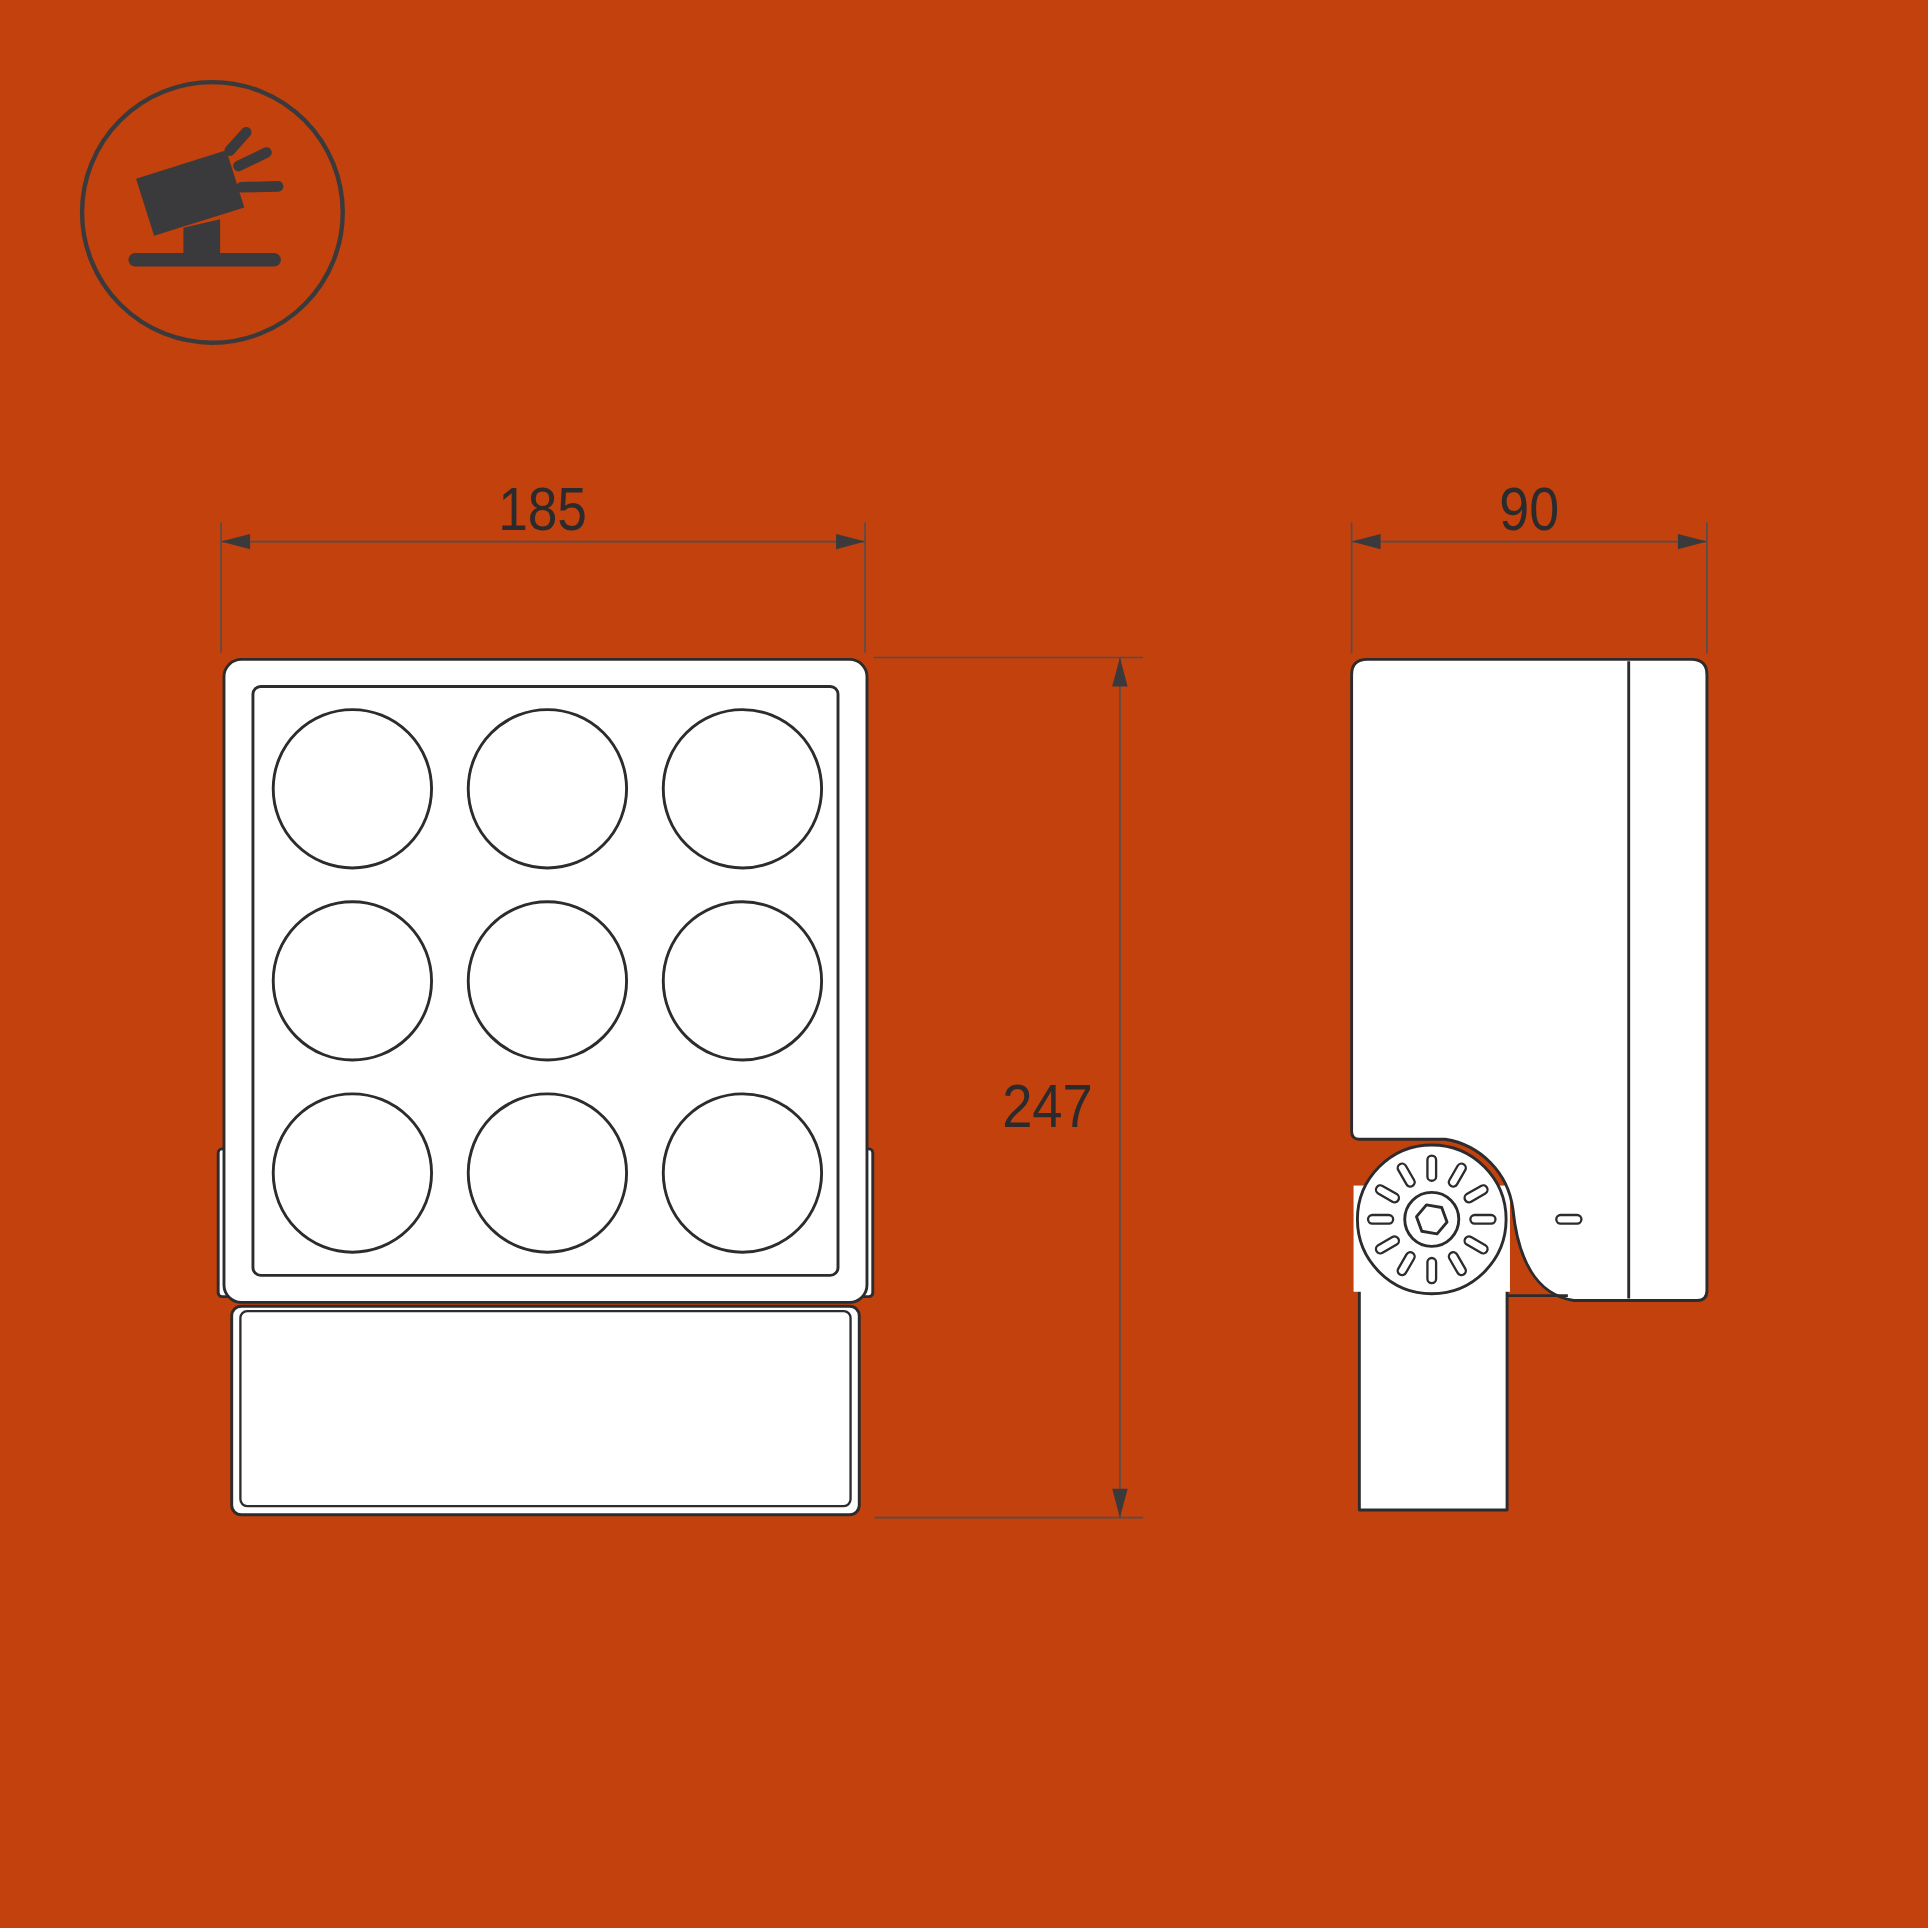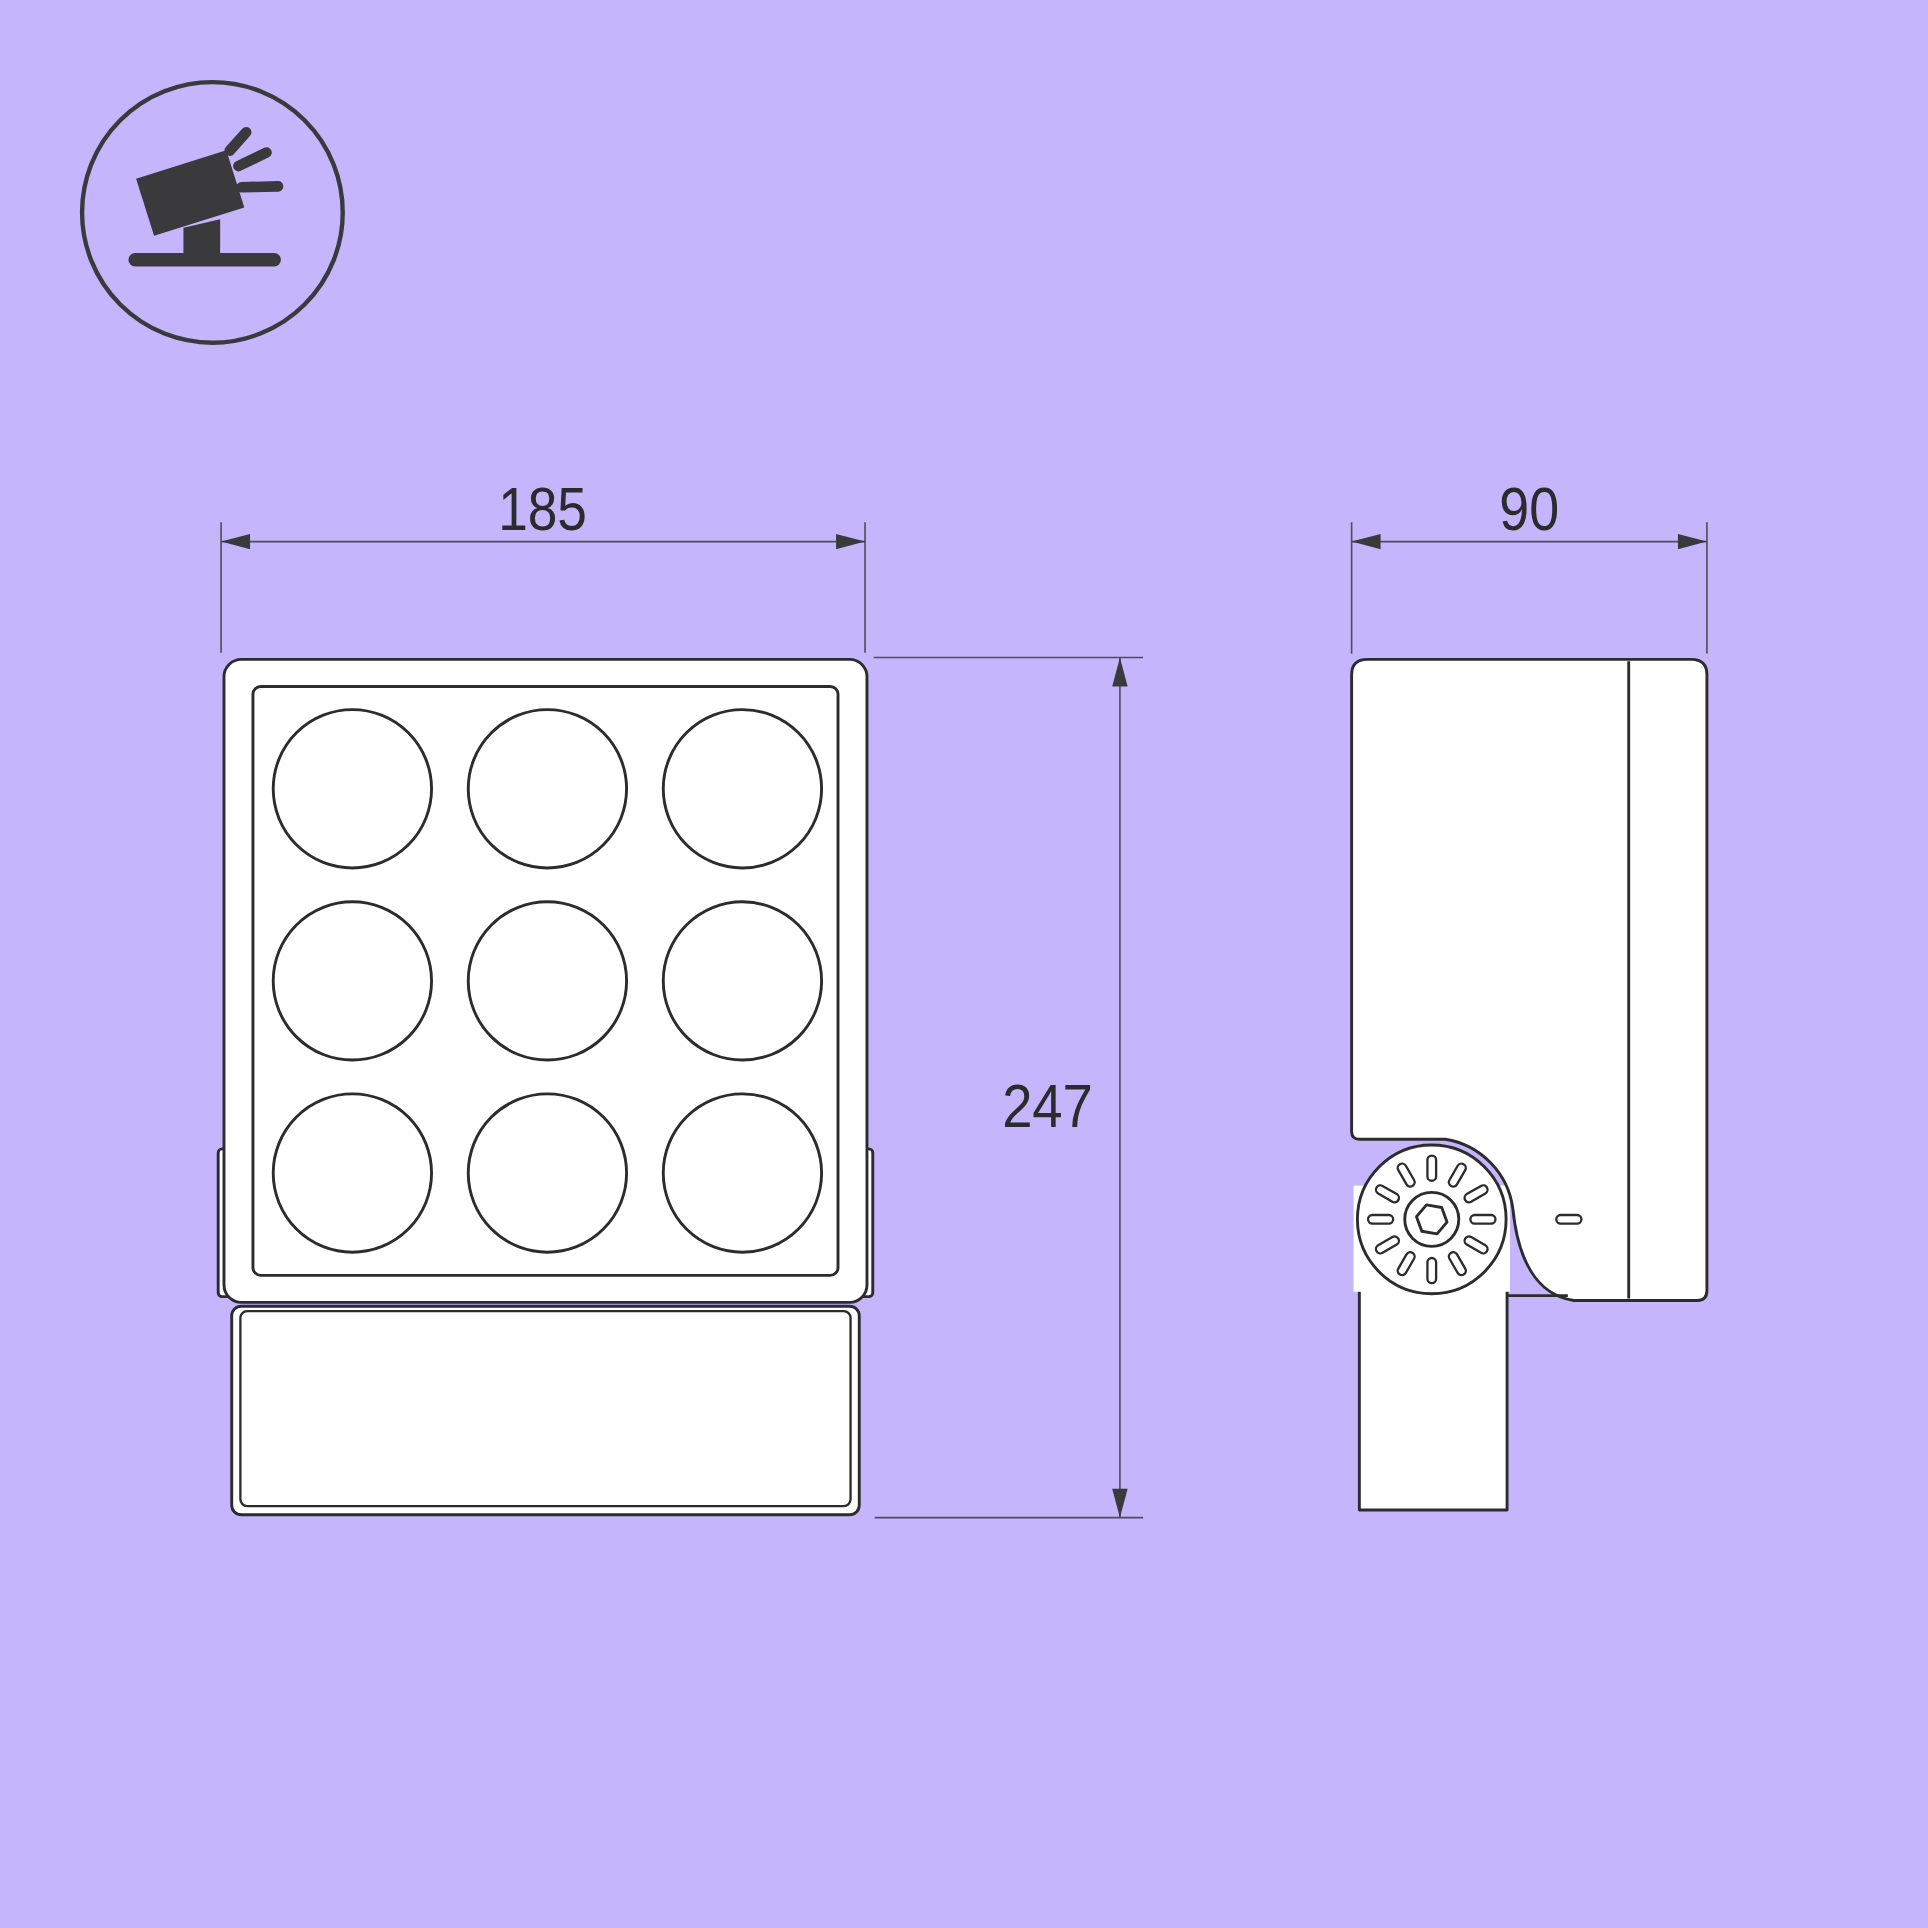--- a/index.html
+++ b/index.html
@@ -1,16 +1,16 @@
 <!DOCTYPE html>
 <html><head>
 <meta charset="utf-8">
 <style>
   html,body{margin:0;padding:0;background:#ffffff;}
-  .stage{width:1928px;height:1928px;position:relative;background:#c4b5fd;overflow:hidden;}
+  .stage{width:1928px;height:1928px;position:relative;background:#c2410c;overflow:hidden;}
   svg{display:block;}
   .objf{fill:#ffffff;stroke:#2c2c2f;stroke-width:3;stroke-linejoin:round;}
   .obj{fill:none;stroke:#2c2c2f;stroke-width:3;stroke-linejoin:round;}
   .thin{fill:none;stroke:#2c2c2f;stroke-width:2.4;stroke-linejoin:round;}
   .dim{fill:none;stroke:#4f4f53;stroke-width:1.7;}
   .arr{fill:#3a3a3d;stroke:none;}
   .icn{fill:#3a3a3c;stroke:none;}
   .icnl{fill:none;stroke:#3a3a3c;stroke-width:4.5;}
   .ray{fill:none;stroke:#3a3a3c;stroke-width:11;stroke-linecap:round;}
   .dimtext{font-family:"Liberation Sans", sans-serif;font-size:64px;fill:#2b2b2e;}

